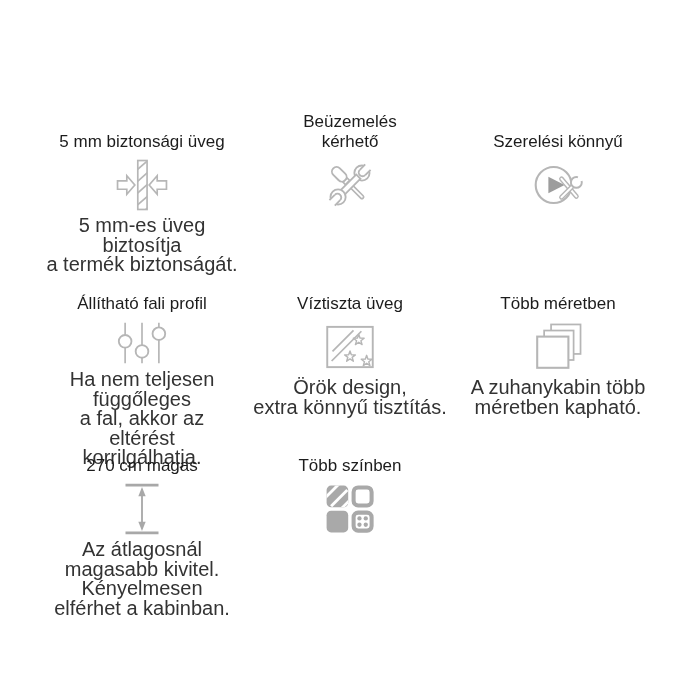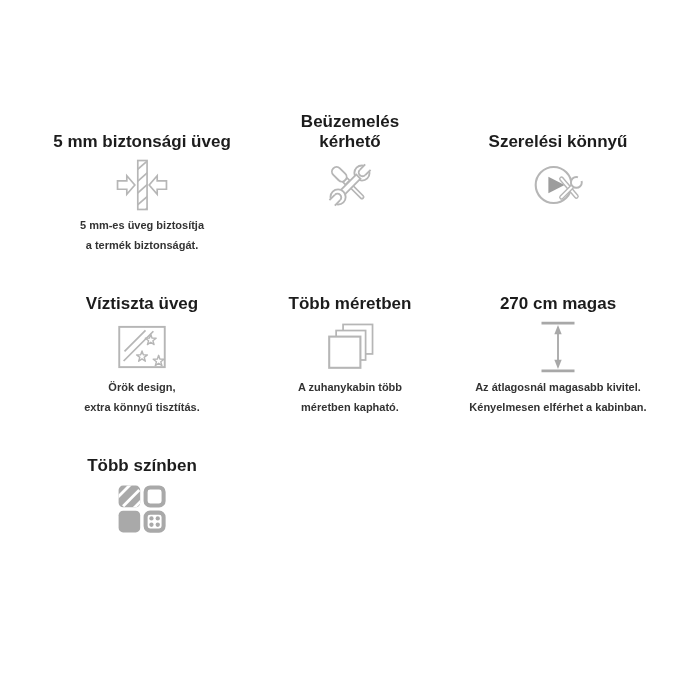--- a/index.html
+++ b/index.html
@@ -31,39 +31,38 @@
     align-items: center;
     text-align: center;
   }
   .title {
     margin: 0;
     min-height: 46px;
     display: flex;
     align-items: flex-end;
     justify-content: center;
     font-size: 17px;
-    font-weight: bold;
+    font-weight: normal;
     line-height: 20px;
     color: #1c1c1c;
     white-space: pre-line;
   }
   .icon-box {
     height: 56px;
     margin: 5px 0 3px 0;
     display: flex;
     align-items: center;
     justify-content: center;
   }
   .desc {
     margin: 0;
-    font-size: 11px;
+    font-size: 20px;
     line-height: 19.5px;
     color: #333333;
     white-space: pre-line;
-    font-weight: bold;
   }
   svg { display: block; }
 </style>
 </head>
 <body>
 
 <div class="canvas">
   <div class="features-grid">
 
     <div class="cell">
@@ -130,20 +129,36 @@
           <line x1="36" y1="25" x2="53" y2="45" stroke="#ffffff" stroke-width="2.4" stroke-linecap="round"></line>
 
           <line x1="36" y1="46" x2="49" y2="33" stroke="#b6b6b6" stroke-width="5.5" stroke-linecap="round"></line>
           <line x1="36" y1="46" x2="49" y2="33" stroke="#ffffff" stroke-width="2.4" stroke-linecap="round"></line>
           <circle cx="53" cy="29" r="6.2" fill="#ffffff" stroke="#b6b6b6" stroke-width="2.2"></circle>
           <polygon points="53,29 56,19 64,26" fill="#ffffff"></polygon>
         </svg>
       </div>
     </div>
 
+    <div class="cell">
+      <h3 class="title">Állítható fali profil</h3>
+      <div class="icon-box">
+        <svg width="54" height="48" viewBox="0 0 64 56" fill="none">
+          <line x1="12" y1="4" x2="12" y2="52" stroke="#b6b6b6" stroke-width="2"></line>
+          <line x1="32" y1="4" x2="32" y2="52" stroke="#b6b6b6" stroke-width="2"></line>
+          <line x1="52" y1="4" x2="52" y2="52" stroke="#b6b6b6" stroke-width="2"></line>
+          <circle cx="12" cy="26" r="7.5" fill="#ffffff" stroke="#b6b6b6" stroke-width="2.2"></circle>
+          <circle cx="32" cy="38" r="7.5" fill="#ffffff" stroke="#b6b6b6" stroke-width="2.2"></circle>
+          <circle cx="52" cy="17" r="7.5" fill="#ffffff" stroke="#b6b6b6" stroke-width="2.2"></circle>
+        </svg>
+      </div>
+      <p class="desc">Ha nem teljesen függőleges
+a fal, akkor az eltérést
+korrilgálhatja.</p>
+    </div>
 
     <div class="cell">
       <h3 class="title">Víztiszta üveg</h3>
       <div class="icon-box">
         <svg width="56" height="52" viewBox="0 0 64 58" fill="none">
           <rect x="6" y="6" width="52" height="46" stroke="#b6b6b6" stroke-width="2.2"></rect>
           <line x1="12" y1="34" x2="36" y2="10" stroke="#b6b6b6" stroke-width="2"></line>
           <line x1="11" y1="45" x2="45" y2="11" stroke="#b6b6b6" stroke-width="2"></line>
           <g fill="#ffffff" stroke="#b6b6b6" stroke-width="1.6" stroke-linejoin="round">
             <path transform="translate(42,21)" d="M0 -6.5 L1.53 -2.1 L6.18 -2 L2.47 0.8 L3.82 5.26 L0 2.6 L-3.82 5.26 L-2.47 0.8 L-6.18 -2 L-1.53 -2.1 Z"></path>

